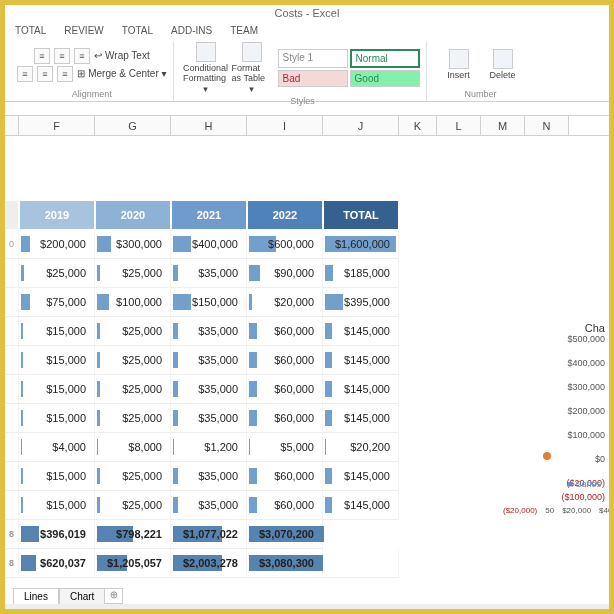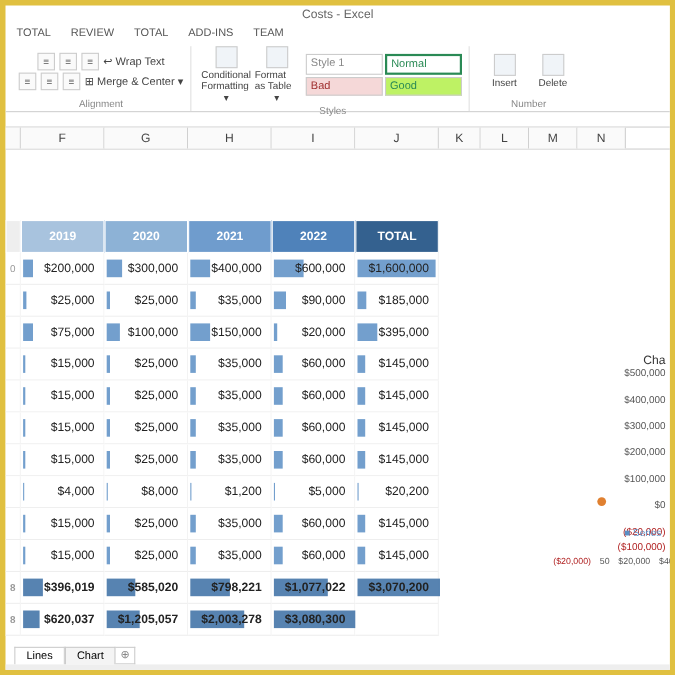--- a/index.html
+++ b/index.html
@@ -12,21 +12,21 @@
 .grp:last-child{border-right:none}
 .grp .body{flex:1;display:flex;flex-direction:column;justify-content:center;align-items:center;gap:2px}
 .grp .lbl{font-size:9px;color:#888;padding-top:2px}
 .btnrow{display:flex;gap:4px;align-items:center}
 .iconbtn{width:16px;height:16px;border:1px solid #ccc;background:#fafafa;font-size:9px;display:flex;align-items:center;justify-content:center;color:#555}
 .sel{border:1px solid #bbb;font-size:10px;padding:1px 14px 1px 4px;background:#fff;position:relative;min-width:70px}
 .sel::after{content:"▾";position:absolute;right:3px;top:1px;font-size:8px;color:#666}
 .stylebox{display:grid;grid-template-columns:repeat(2,70px);gap:2px}
 .sty{border:1px solid #ccc;font-size:10px;padding:2px 4px;text-align:left}
 .sty.normal{border:2px solid #2a8a55;color:#2a8a55}
-.sty.good{color:#2a8a55;background:#bef264}
+.sty.good{color:#2a8a55;background:#86efac}
 .sty.bad{color:#a03030;background:#f5d8d8}
 .bigbtn{display:flex;flex-direction:column;align-items:center;font-size:9px;color:#444;gap:1px;width:40px}
 .bigbtn .ic{width:20px;height:20px;border:1px solid #ccc;background:#f0f4f8}
 .fx{border-bottom:1px solid #d0d0d0;height:14px}
 .colhdr{display:flex;border-bottom:1px solid #d0d0d0;height:20px;font-size:11px;color:#444}
 .ch{border-right:1px solid #d0d0d0;display:flex;align-items:center;justify-content:center;background:#fafafa}
 .ch:first-child{width:14px}
 .sheet{position:relative}
 .tbl{position:absolute;left:0;top:64px}
 .hdrrow{display:flex}
@@ -366,24 +366,20 @@
           <span style="position:relative">$145,000</span>
         </div>
       </div>
       <div class="datarow tot">
         <div class="dc" style="width:14px;padding:0;justify-content:center;font-size:9px;color:#999">8</div>
         <div class="dc" style="width:76px">
           <span class="bar" style="width:24%"></span>
           <span style="position:relative">$396,019</span>
         </div>
         <div class="dc" style="width:76px">
-          <span class="bar" style="width:35%"></span>
-          <span style="position:relative">$585,020</span>
-        </div>
-        <div class="dc" style="width:76px">
           <span class="bar" style="width:48%"></span>
           <span style="position:relative">$798,221</span>
         </div>
         <div class="dc" style="width:76px">
           <span class="bar" style="width:65%"></span>
           <span style="position:relative">$1,077,022</span>
         </div>
         <div class="dc" style="width:76px">
           <span class="bar" style="width:100%"></span>
           <span style="position:relative">$3,070,200</span>

